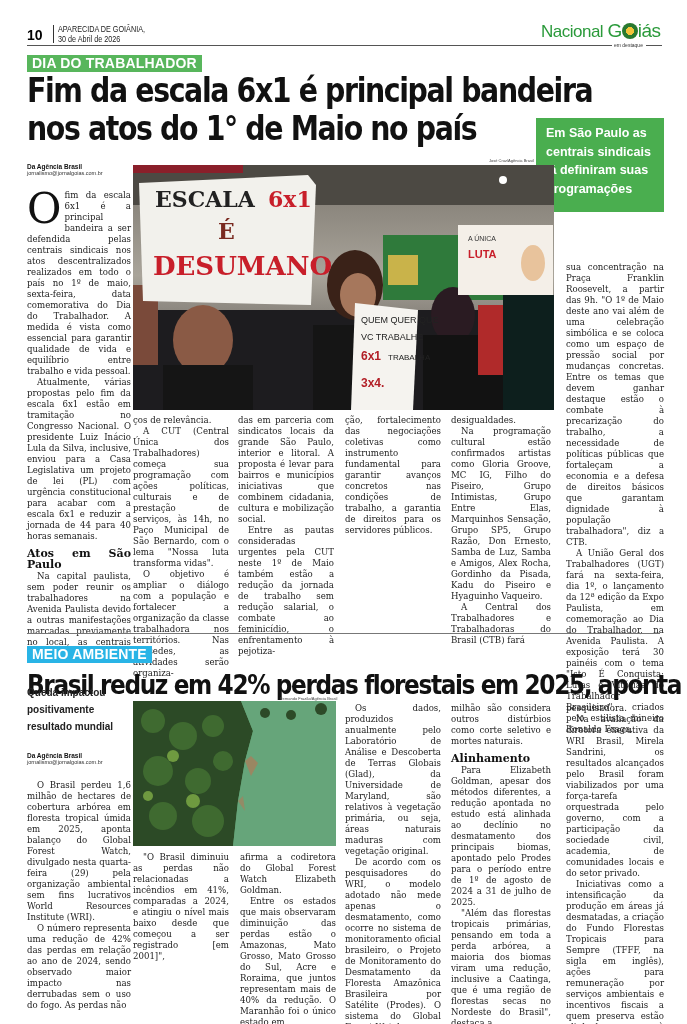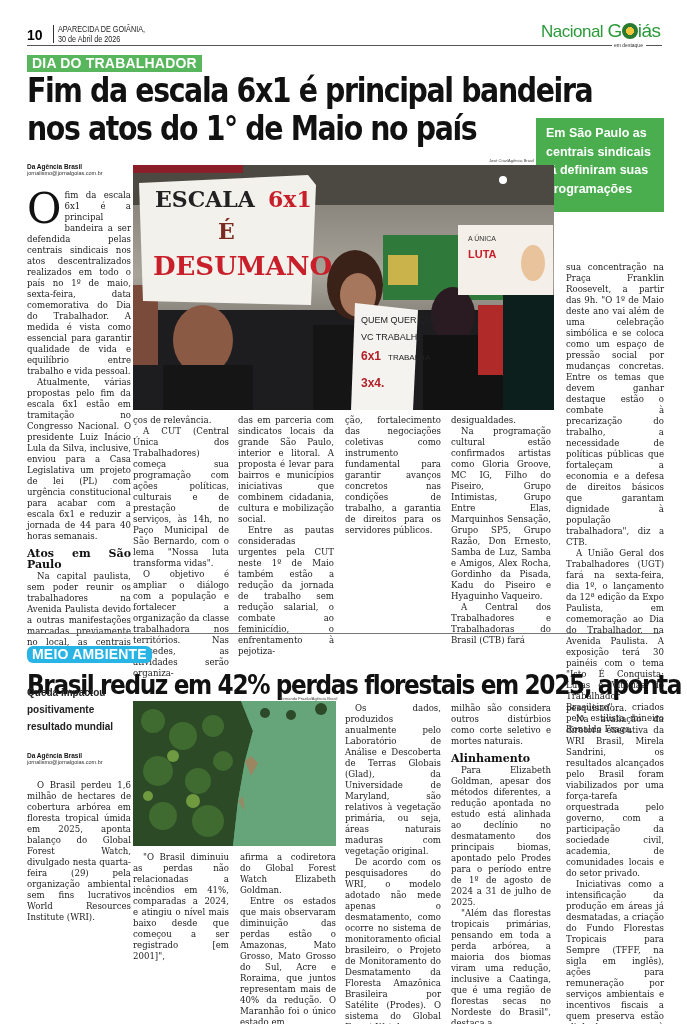--- a/index.html
+++ b/index.html
@@ -11,21 +11,21 @@
   .edition { left: 58px; top: 24px; font-family: "Liberation Sans", sans-serif; font-size: 8.5px; line-height: 10px; color: #222; transform: scaleX(0.85); transform-origin: left top; }
   .header-rule { left: 27px; top: 45px; width: 598px; height: 1px; background: #555; }
   .header-rule2 { left: 646px; top: 45px; width: 16px; height: 1px; background: #555; }
   .logo { left: 541px; top: 20px; font-family: "Liberation Sans", sans-serif; font-weight: normal; font-size: 17px; color: #2a9a3a; white-space: nowrap; letter-spacing: -0.5px; }
   .logo .goias { color: #2a9a3a; font-size: 19px; }
   .logo .o-seal { display: inline-block; width: 16px; height: 16px; border-radius: 50%; background: radial-gradient(circle, #f3c53b 35%, #2a7a2f 36%); vertical-align: -2px; }
   .logo-sub { left: 612px; top: 42px; font-family: "Liberation Sans", sans-serif; font-size: 5px; color: #333; background: #fff; padding: 0 2px; }
 
   .section-tag { font-family: "Liberation Sans", sans-serif; font-weight: bold; font-size: 14px; color: #fff; padding: 3px 5px; line-height: 11px; letter-spacing: 0.2px; }
   .tag1 { left: 27px; top: 55px; background: #58b65c; }
-  .tag2 { left: 27px; top: 646px; background: #29b4e6; border-radius: 6px; }
+  .tag2 { left: 27px; top: 646px; background: #29b4e6; }
 
   .headline { font-family: "DejaVu Sans", sans-serif; font-weight: bold; color: #111; letter-spacing: -1.6px; line-height: 38px; }
   .h1 { left: 27px; top: 72px; font-size: 33px; width: 640px; transform: scaleX(0.86); transform-origin: left top; white-space: nowrap; }
   .h2 { left: 27px; top: 666px; font-size: 27px; transform: scaleX(0.86); transform-origin: left top; white-space: nowrap; }
 
   .subhead-box { left: 536px; top: 118px; width: 128px; height: 94px; background: #4aae4f; color: #fff; font-family: "Liberation Sans", sans-serif; font-weight: bold; font-size: 12.5px; line-height: 18.5px; padding: 6px 10px; }
 
   .byline-name { font-family: "Liberation Sans", sans-serif; font-weight: bold; font-size: 6.5px; color: #111; }
   .byline-mail { font-family: "Liberation Sans", sans-serif; font-size: 5.5px; color: #333; }
 
@@ -193,20 +193,21 @@
     <g fill="#2d4a28">
       <circle cx="132" cy="12" r="5"></circle>
         <circle cx="158" cy="14" r="5"></circle>
         <circle cx="188" cy="8" r="6"></circle>
     </g>
   </svg>
 </div>
 
 <div class="abs col" style="left:27px; top:780px; width:104px;">
   <p>O Brasil perdeu 1,6 milhão de hectares de cobertura arbórea em floresta tropical úmida em 2025, aponta balanço do Global Forest Watch, divulgado nesta quarta-feira (29) pela organização ambiental sem fins lucrativos World Resources Institute (WRI).</p>
+  <p>O número representa uma redução de 42% das perdas em relação ao ano de 2024, sendo observado maior impacto nas derrubadas sem o uso do fogo. As perdas não</p>
 </div>
 
 <div class="abs col" style="left:133px; top:852px; width:96px;">
   <p>"O Brasil diminuiu as perdas não relacionadas a incêndios em 41%, comparadas a 2024, e atingiu o nível mais baixo desde que começou a ser registrado [em 2001]",</p>
 </div>
 
 <div class="abs col" style="left:240px; top:852px; width:96px;">
   <p class="noindent">afirma a codiretora do Global Forest Watch Elizabeth Goldman.</p>
   <p>Entre os estados que mais observaram diminuição das perdas estão o Amazonas, Mato Grosso, Mato Grosso do Sul, Acre e Roraima, que juntos representam mais de 40% da redução. O Maranhão foi o único estado em</p>
 </div>

